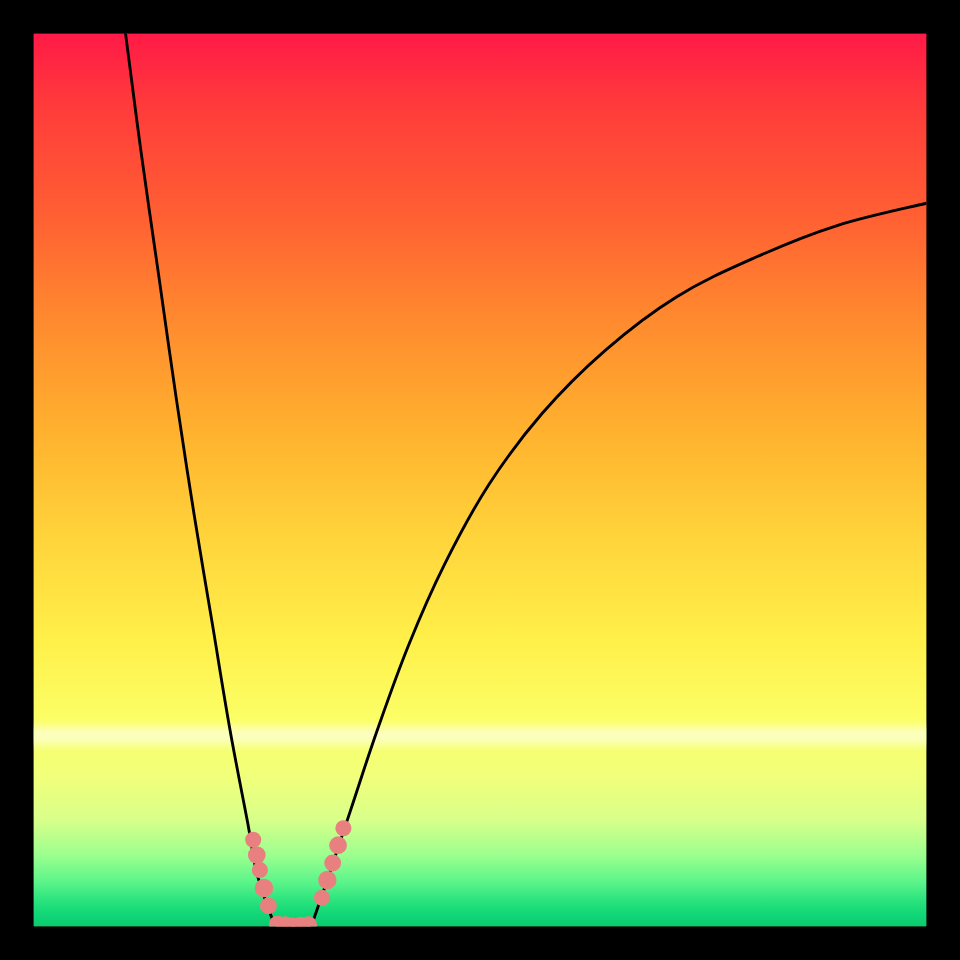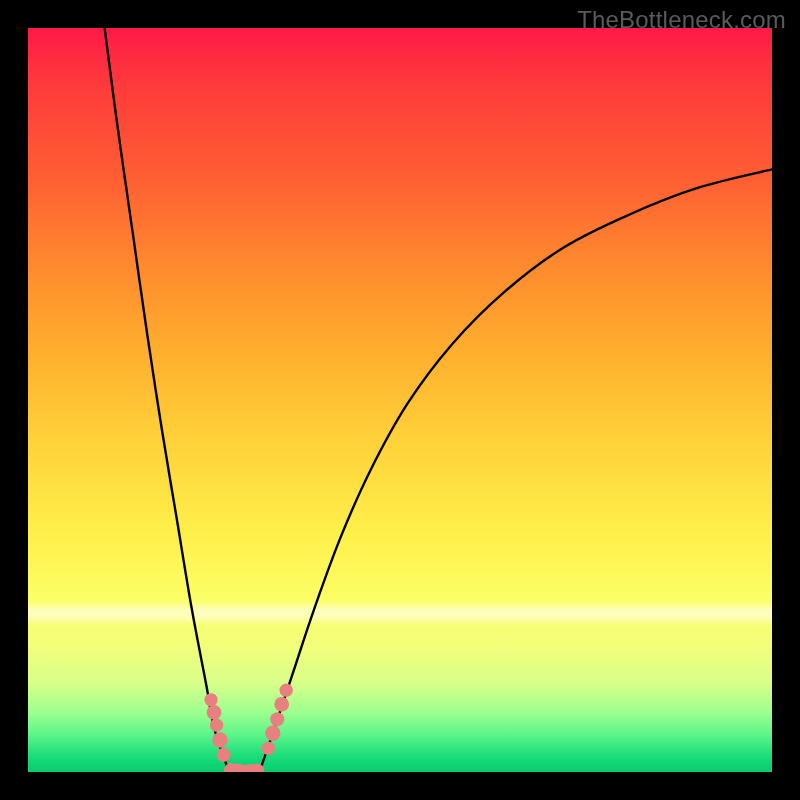--- a/index.html
+++ b/index.html
@@ -100,14 +100,13 @@
           <circle cx="222.46" cy="744.00" r="8.04" class="bead" fill="#e98080"></circle>
           <circle cx="229.15" cy="742.51" r="7.03" class="bead" fill="#e98080"></circle>
           <circle cx="240.31" cy="720.19" r="6.70" class="bead" fill="#e98080"></circle>
           <circle cx="244.78" cy="705.31" r="7.70" class="bead" fill="#e98080"></circle>
           <circle cx="249.24" cy="691.18" r="7.03" class="bead" fill="#e98080"></circle>
           <circle cx="253.70" cy="676.30" r="7.37" class="bead" fill="#e98080"></circle>
           <circle cx="258.17" cy="662.16" r="6.70" class="bead" fill="#e98080"></circle>
         </g>
     </svg>
   </div>
-  <div class="watermark">TheBottleneck.com</div>
 </div>
 
 </body></html>

